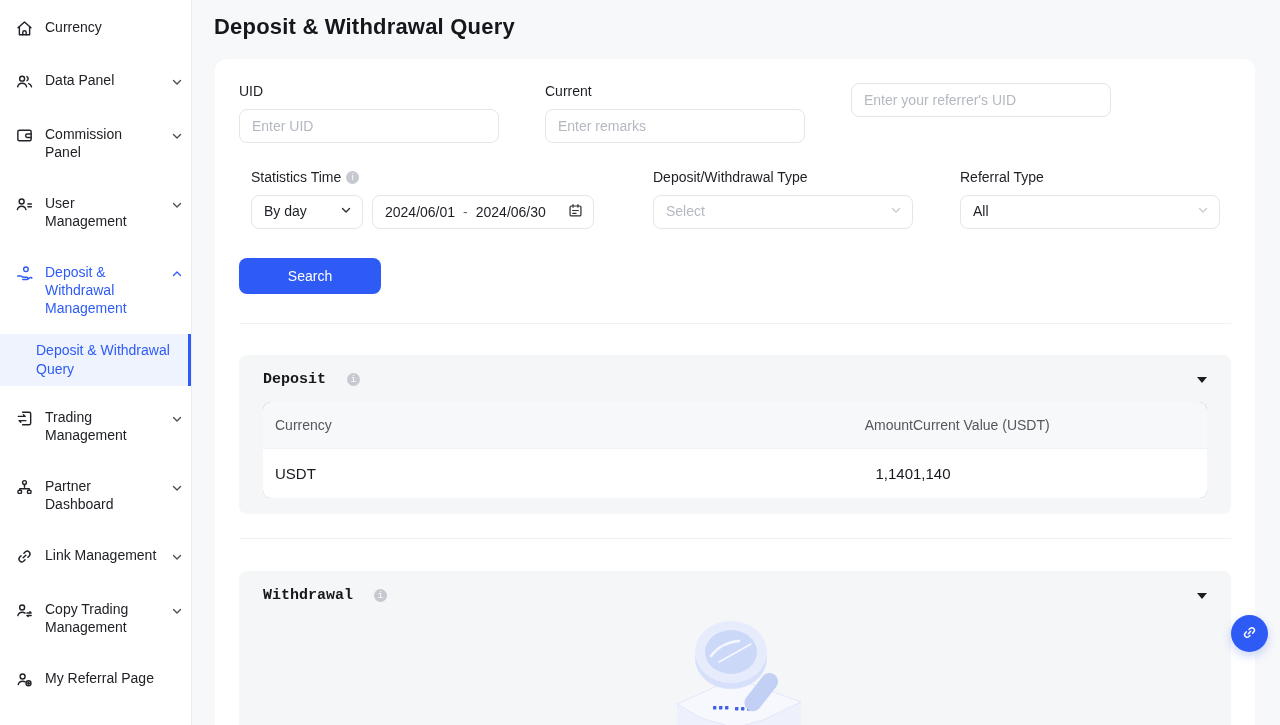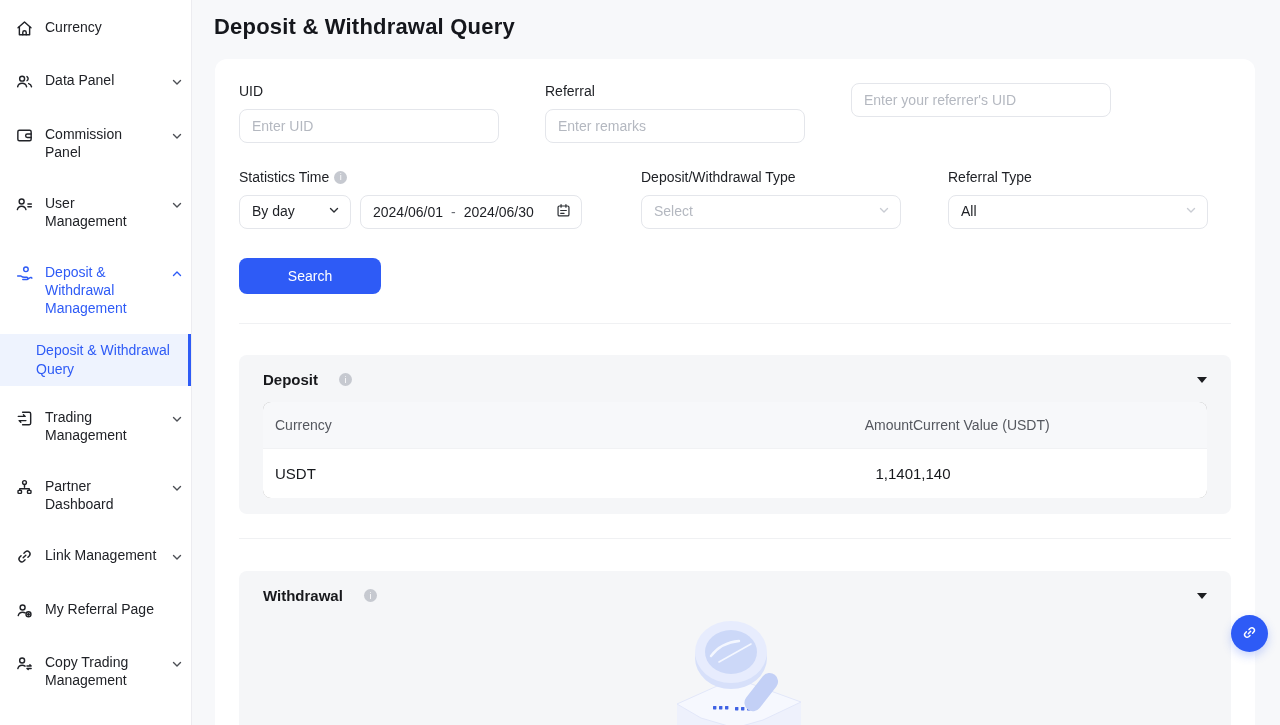--- a/index.html
+++ b/index.html
@@ -43,21 +43,21 @@
   .form-row { display:flex; }
   .field { width:260px; margin-right:46px; }
   .field:last-child { margin-right:0; }
   .field-label { font-size:14px; color:#1d1f24; margin-bottom:10px; display:flex; align-items:center; gap:5px; }
   .text-input {
     width:100%; height:34px; border:1px solid #e4e6eb; border-radius:8px;
     padding:0 12px; font-size:14px; color:#1d1f24; outline:none;
     font-family:"Liberation Sans", sans-serif; background:#fff;
   }
   .text-input::placeholder { color:#b4b8c0; }
-  .row2 { margin-top:26px; }
+  .row2 { margin-top:26px;margin-left:12px; }
   .stat-group { width:355px; margin-right:47px; }
   .stat-controls { display:flex; gap:9px; }
   .select {
     height:34px; border:1px solid #e4e6eb; border-radius:8px; background:#fff;
     display:flex; align-items:center; justify-content:space-between;
     padding:0 10px 2px 12px; font-size:14px; cursor:pointer;
   }
   .select .sel-value { color:#1d1f24; }
   .select .sel-placeholder { color:#b4b8c0; }
   .select-byday { width:112px; }
@@ -77,21 +77,21 @@
   }
   .info-icon::after { content:"i"; }
   .search-btn {
     margin-top:29px; width:142px; height:36px; border:none; border-radius:8px;
     background:#2e5bf6; color:#fff; font-size:14px; cursor:pointer;
     font-family:"Liberation Sans", sans-serif;
   }
   .divider { height:1px; background:#f0f1f3; margin-top:29px; }
   
   .section { margin-top:31px; background:#f5f6f8; border-radius:8px; padding:16px 24px; }
-  .section-head { display:flex; align-items:center; gap:21px; }
+  .section-head { display:flex; align-items:center; gap:21px;font-family:Liberation Mono, monospace; }
   .section-title { font-size:15px; font-weight:700; color:#17181c; }
   .section-head .spacer { flex:1; }
   .caret-down {
     width:0; height:0; border-left:5px solid transparent; border-right:5px solid transparent;
     border-top:6px solid #1c1d21; cursor:pointer;
   }
   .table { margin-top:14px; border-radius:8px; overflow:hidden; background:#a3a3a3; }
   .thead { display:flex; align-items:center; height:46px; background:#f7f8fa; font-size:14px; color:#54575e; }
   .trow  { display:flex; align-items:center; height:50px; background:#fff; font-size:15px; color:#17191d; border-top:1px solid #f1f2f4; }
   .c1 { width:325px; padding-left:12px; }
@@ -223,60 +223,60 @@
       </span>
       <span class="nav-label">Link Management</span>
       <span class="chev"><svg width="12" height="12" viewBox="0 0 12 12" fill="none" stroke="currentColor" stroke-width="1.4" stroke-linecap="round" stroke-linejoin="round">
             <path d="M2.5 4.5 6 8l3.5-3.5"></path>
           </svg></span>
     </div>
 
     <div class="nav-item">
       <span class="nav-icon">
         <svg width="19" height="19" viewBox="0 0 20 20" fill="none" stroke="#202227" stroke-width="1.5" stroke-linecap="round" stroke-linejoin="round">
+            <circle cx="7.5" cy="6.8" r="2.6"></circle>
+            <path d="M3 15.4c.6-2.4 2.3-3.6 4.5-3.6 1.2 0 2.3.4 3.1 1"></path>
+            <path d="M12.6 12.6h4.4l-1.3-1.2"></path>
+            <path d="M17 15.2h-4.4l1.3 1.2"></path>
+          </svg>
+      </span>
+      <span class="nav-label">Copy Trading Management</span>
+      <span class="chev"><svg width="12" height="12" viewBox="0 0 12 12" fill="none" stroke="currentColor" stroke-width="1.4" stroke-linecap="round" stroke-linejoin="round">
+            <path d="M2.5 4.5 6 8l3.5-3.5"></path>
+          </svg></span>
+    </div>
+
+    <div class="nav-item">
+      <span class="nav-icon">
+        <svg width="19" height="19" viewBox="0 0 20 20" fill="none" stroke="#202227" stroke-width="1.5" stroke-linecap="round" stroke-linejoin="round">
             <circle cx="8" cy="6.8" r="2.6"></circle>
             <path d="M3.4 15.4c.6-2.4 2.3-3.6 4.6-3.6 1 0 1.9.2 2.7.7"></path>
             <circle cx="14.2" cy="14" r="2.6"></circle>
             <path d="M14.2 12.9v2.2M13.1 14h2.2"></path>
           </svg>
       </span>
       <span class="nav-label">My Referral Page</span>
-    </div>
-
-    <div class="nav-item">
-      <span class="nav-icon">
-        <svg width="19" height="19" viewBox="0 0 20 20" fill="none" stroke="#202227" stroke-width="1.5" stroke-linecap="round" stroke-linejoin="round">
-            <circle cx="7.5" cy="6.8" r="2.6"></circle>
-            <path d="M3 15.4c.6-2.4 2.3-3.6 4.5-3.6 1.2 0 2.3.4 3.1 1"></path>
-            <path d="M12.6 12.6h4.4l-1.3-1.2"></path>
-            <path d="M17 15.2h-4.4l1.3 1.2"></path>
-          </svg>
-      </span>
-      <span class="nav-label">Copy Trading Management</span>
-      <span class="chev"><svg width="12" height="12" viewBox="0 0 12 12" fill="none" stroke="currentColor" stroke-width="1.4" stroke-linecap="round" stroke-linejoin="round">
-            <path d="M2.5 4.5 6 8l3.5-3.5"></path>
-          </svg></span>
     </div>
 
   </nav>
 </aside>
 
 <main class="main">
   <h1 class="page-title">Deposit &amp; Withdrawal Query</h1>
 
   <div class="card">
 
     
     <div class="form-row">
       <div class="field">
         <div class="field-label">UID</div>
         <input class="text-input" type="text" placeholder="Enter UID" style="">
       </div>
       <div class="field">
-        <div class="field-label">Referral</div>
+        <div class="field-label">Current</div>
         <input class="text-input" type="text" placeholder="Enter remarks" style="">
       </div>
       <div class="field">
         <input class="text-input" type="text" placeholder="Enter your referrer's UID" style="">
       </div>
     </div>
 
     
     <div class="form-row row2">
       <div class="stat-group">

